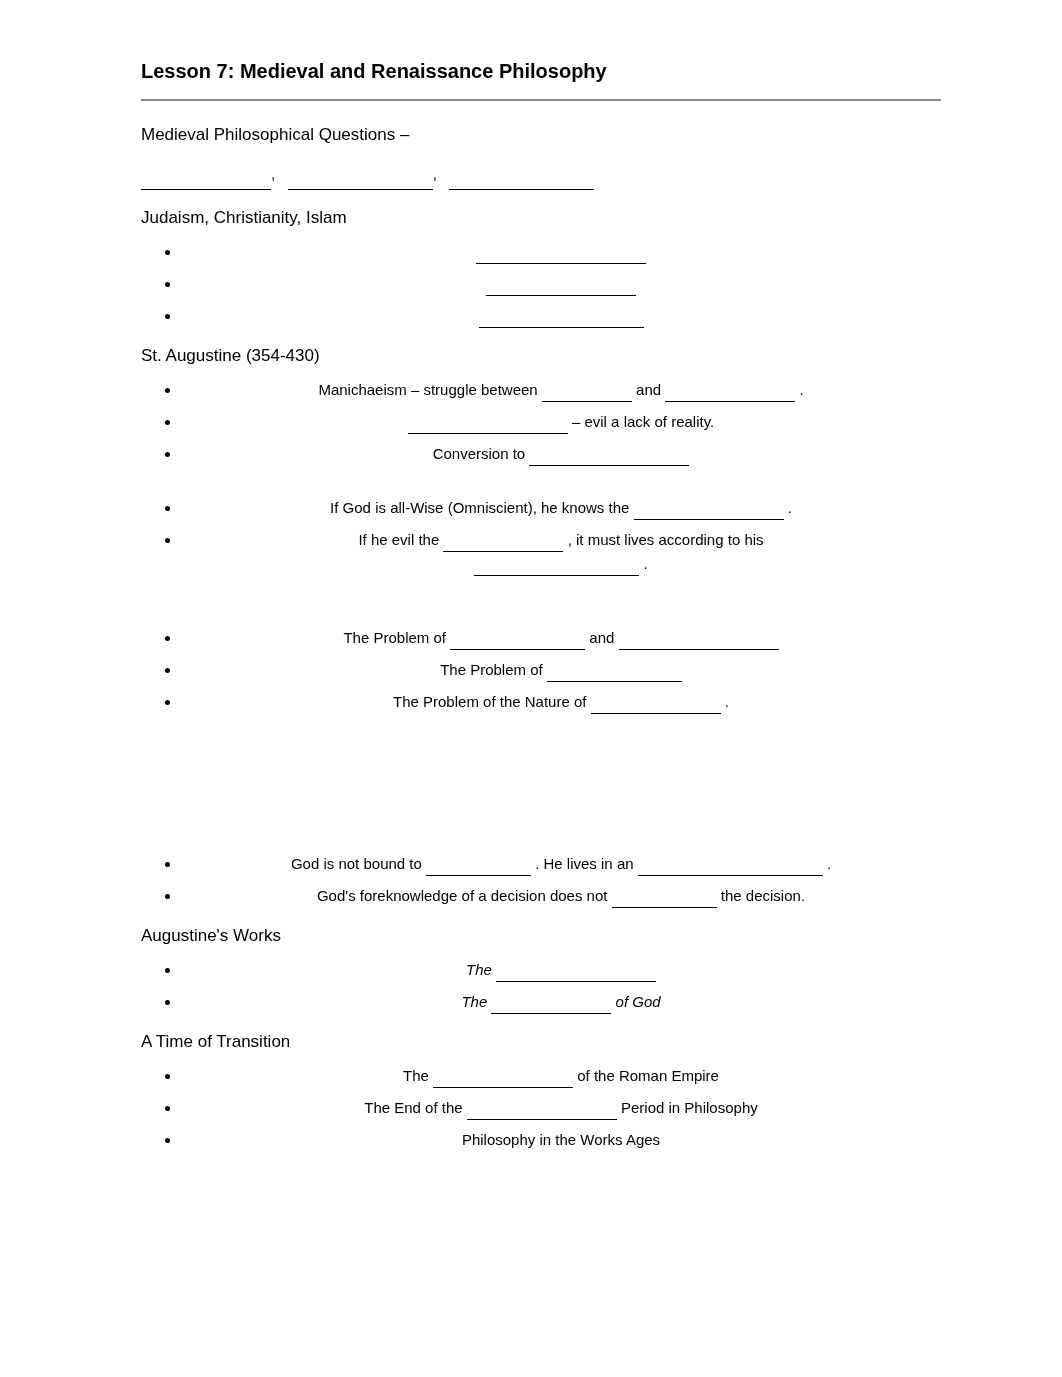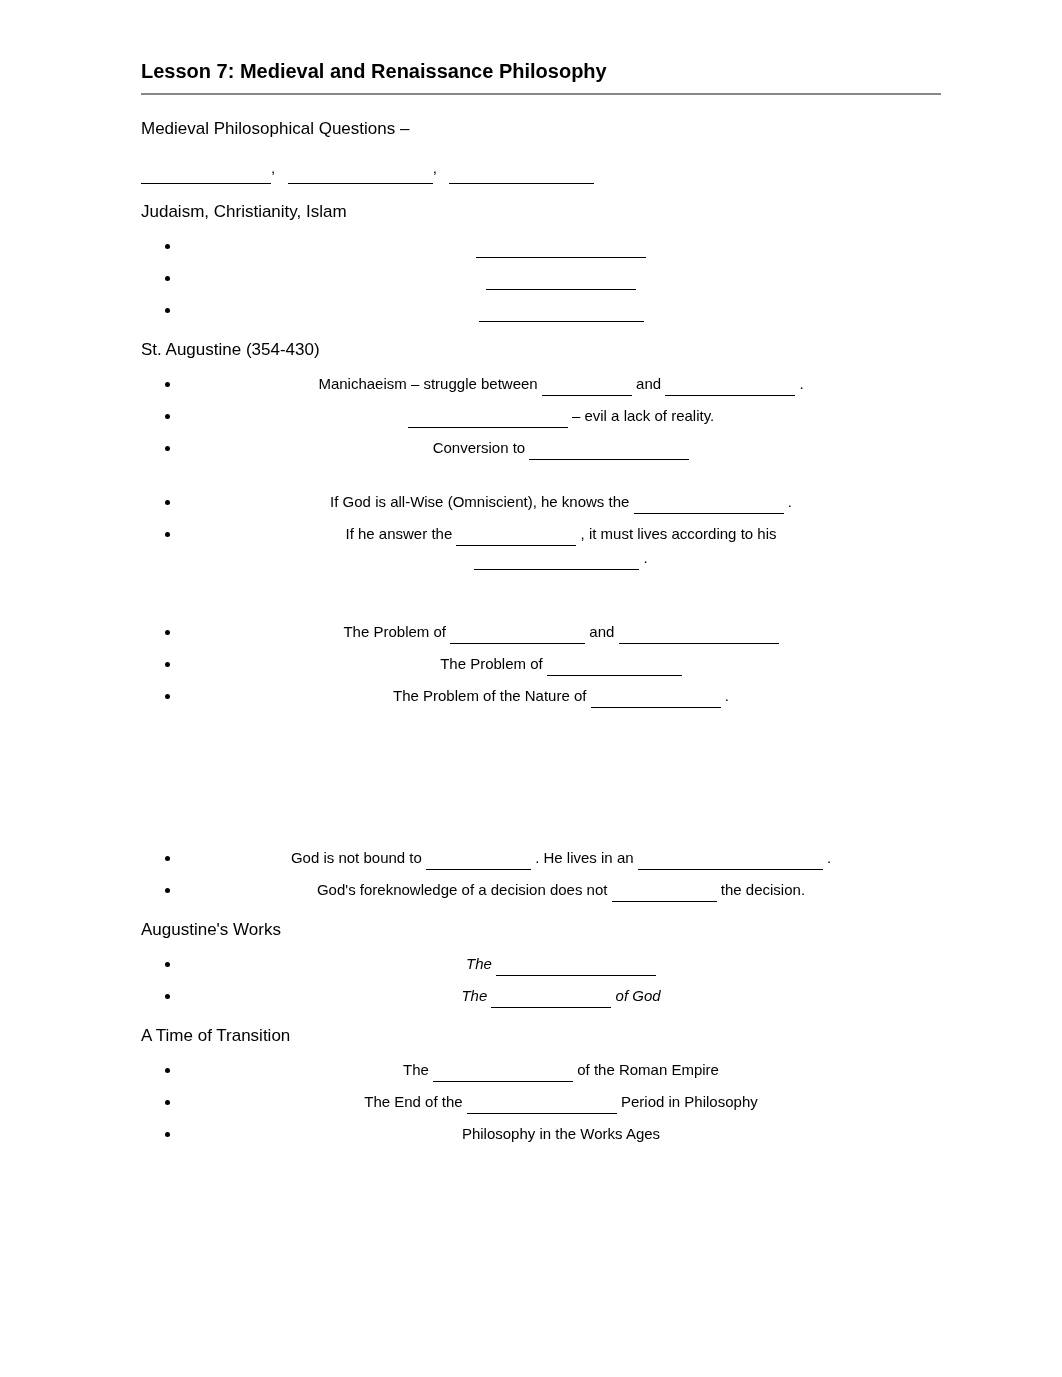--- a/index.html
+++ b/index.html
@@ -20,21 +20,21 @@
     .page {
       width: 900px;
       margin: 0 auto;
       padding: 60px 40px 60px 60px;
     }
 
     .lesson-title {
       font-size: 20px;
       font-weight: bold;
       border-bottom: 2px solid #888;
-      padding-bottom: 10px;
+      padding-bottom: 16px;
       margin-bottom: 24px;
     }
 
     .section-heading {
       font-size: 17px;
       font-weight: normal;
       margin-bottom: 12px;
     }
 
     .fill-line {
@@ -128,21 +128,21 @@
 
     <div class="spacer"></div>
 
     <ul>
       <li>
         <span>If God is all-Wise (Omniscient), he knows the </span>
         <span class="answer-blank" style="min-width:150px;"></span>
         <span>.</span>
       </li>
       <li>
-        <span>If he answer the </span>
+        <span>If he evil the </span>
         <span class="answer-blank" style="min-width:120px;"></span>
         <span>, it must lives according to his</span>
         <br>
         <span class="answer-blank" style="min-width:165px;"></span>
         <span>.</span>
       </li>
     </ul>
 
     <div class="spacer"></div>
 

